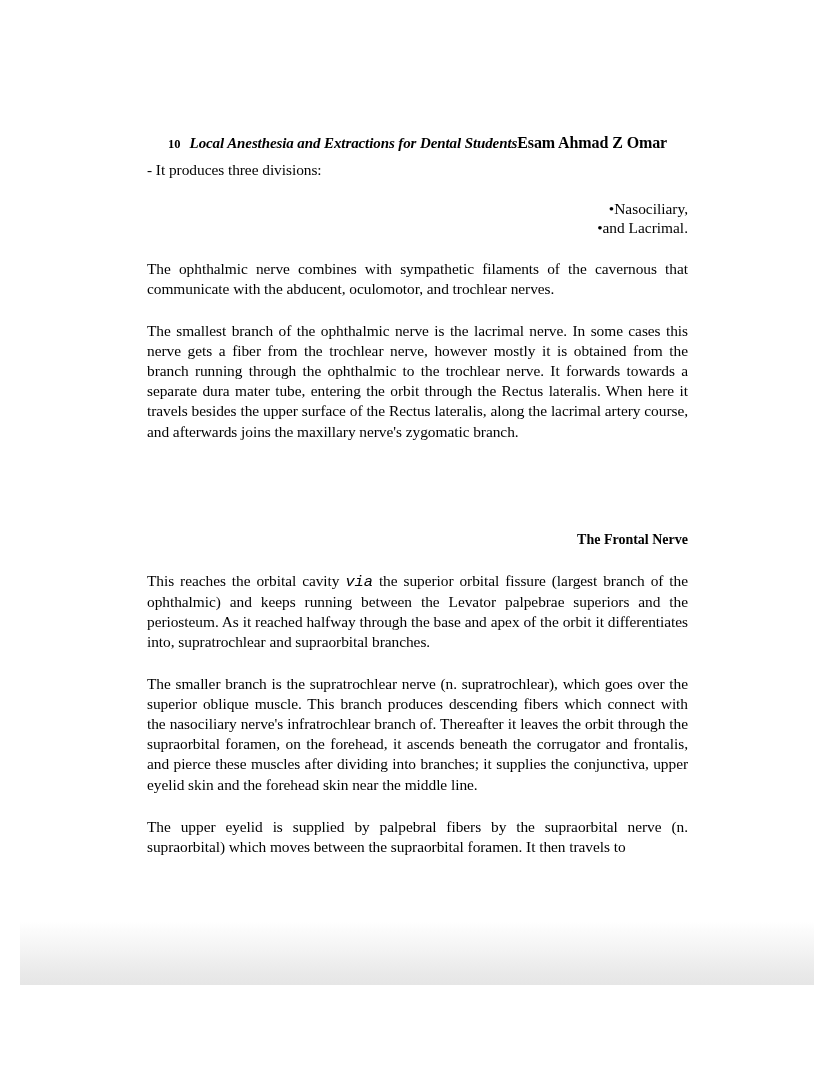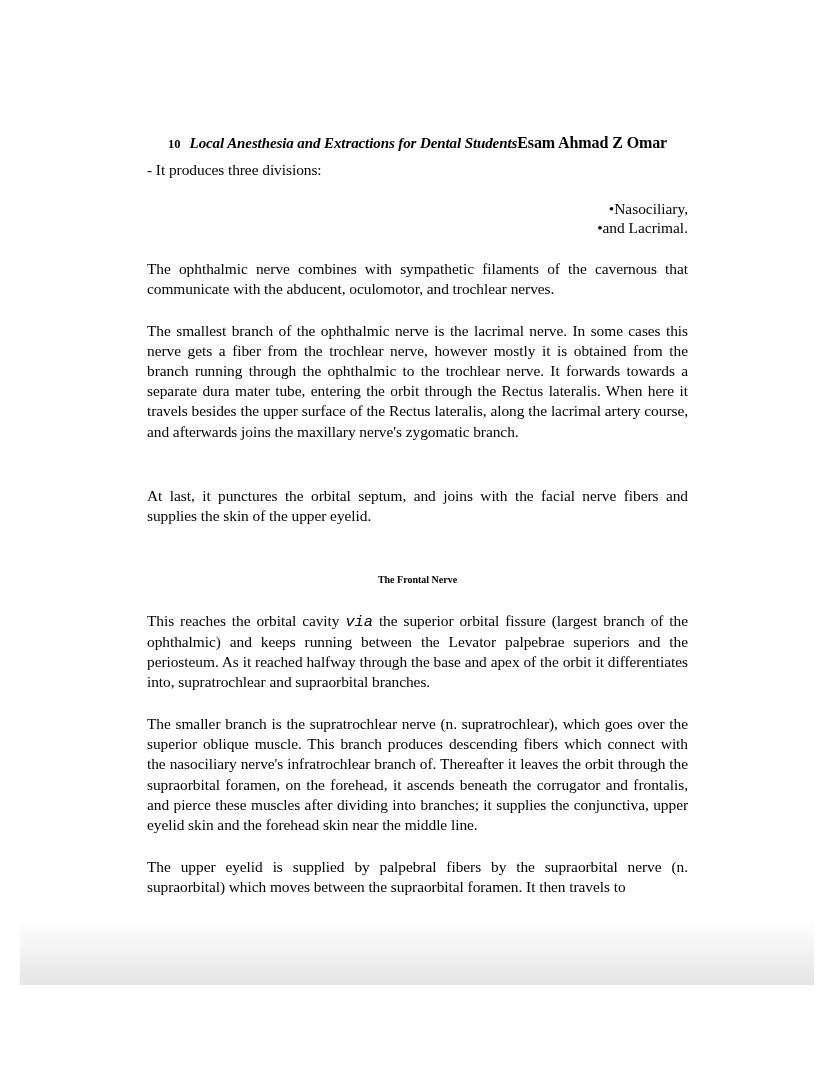--- a/index.html
+++ b/index.html
@@ -110,24 +110,24 @@
     text-align: right;
     white-space: nowrap;
   }
   ul.bullets li .dot {
     display: inline-block;
     width: 12px;
   }
 
   h3.subhead {
     margin: 0;
-    font-size: 10px;
+    font-size: 14px;
     line-height: 19px;
     font-weight: bold;
-    text-align: center;
+    text-align: right;
   }
 
   em.ital { font-style: italic; font-family: Liberation Mono, monospace; }
 
   
   .footer-strip {
     position: absolute;
     left: 0;
     top: 985px;
     width: 834px;
@@ -165,21 +165,20 @@
 
     <div class="gap-lg"></div>
 
     <p class="para">The smallest branch of the ophthalmic nerve is the lacrimal nerve. In some cases this nerve gets a fiber from the trochlear nerve, however mostly it is obtained from the branch running through the ophthalmic to the trochlear nerve. It forwards towards a separate dura mater tube, entering the orbit through the Rectus lateralis. When here it travels besides the upper surface of the Rectus lateralis, along the lacrimal artery course, and afterwards joins the maxillary nerve's zygomatic branch.</p>
 
     <div class="gap-lg"></div>
 
 
     <div class="gap-lg"></div>
 
-    <p class="para">At last, it punctures the orbital septum, and joins with the facial nerve fibers and supplies the skin of the upper eyelid.</p>
 
     <div class="gap-lg"></div>
 
 
     <div class="gap-lg"></div>
 
     <h3 class="subhead">The Frontal Nerve</h3>
 
     <div class="gap-lg"></div>
 

